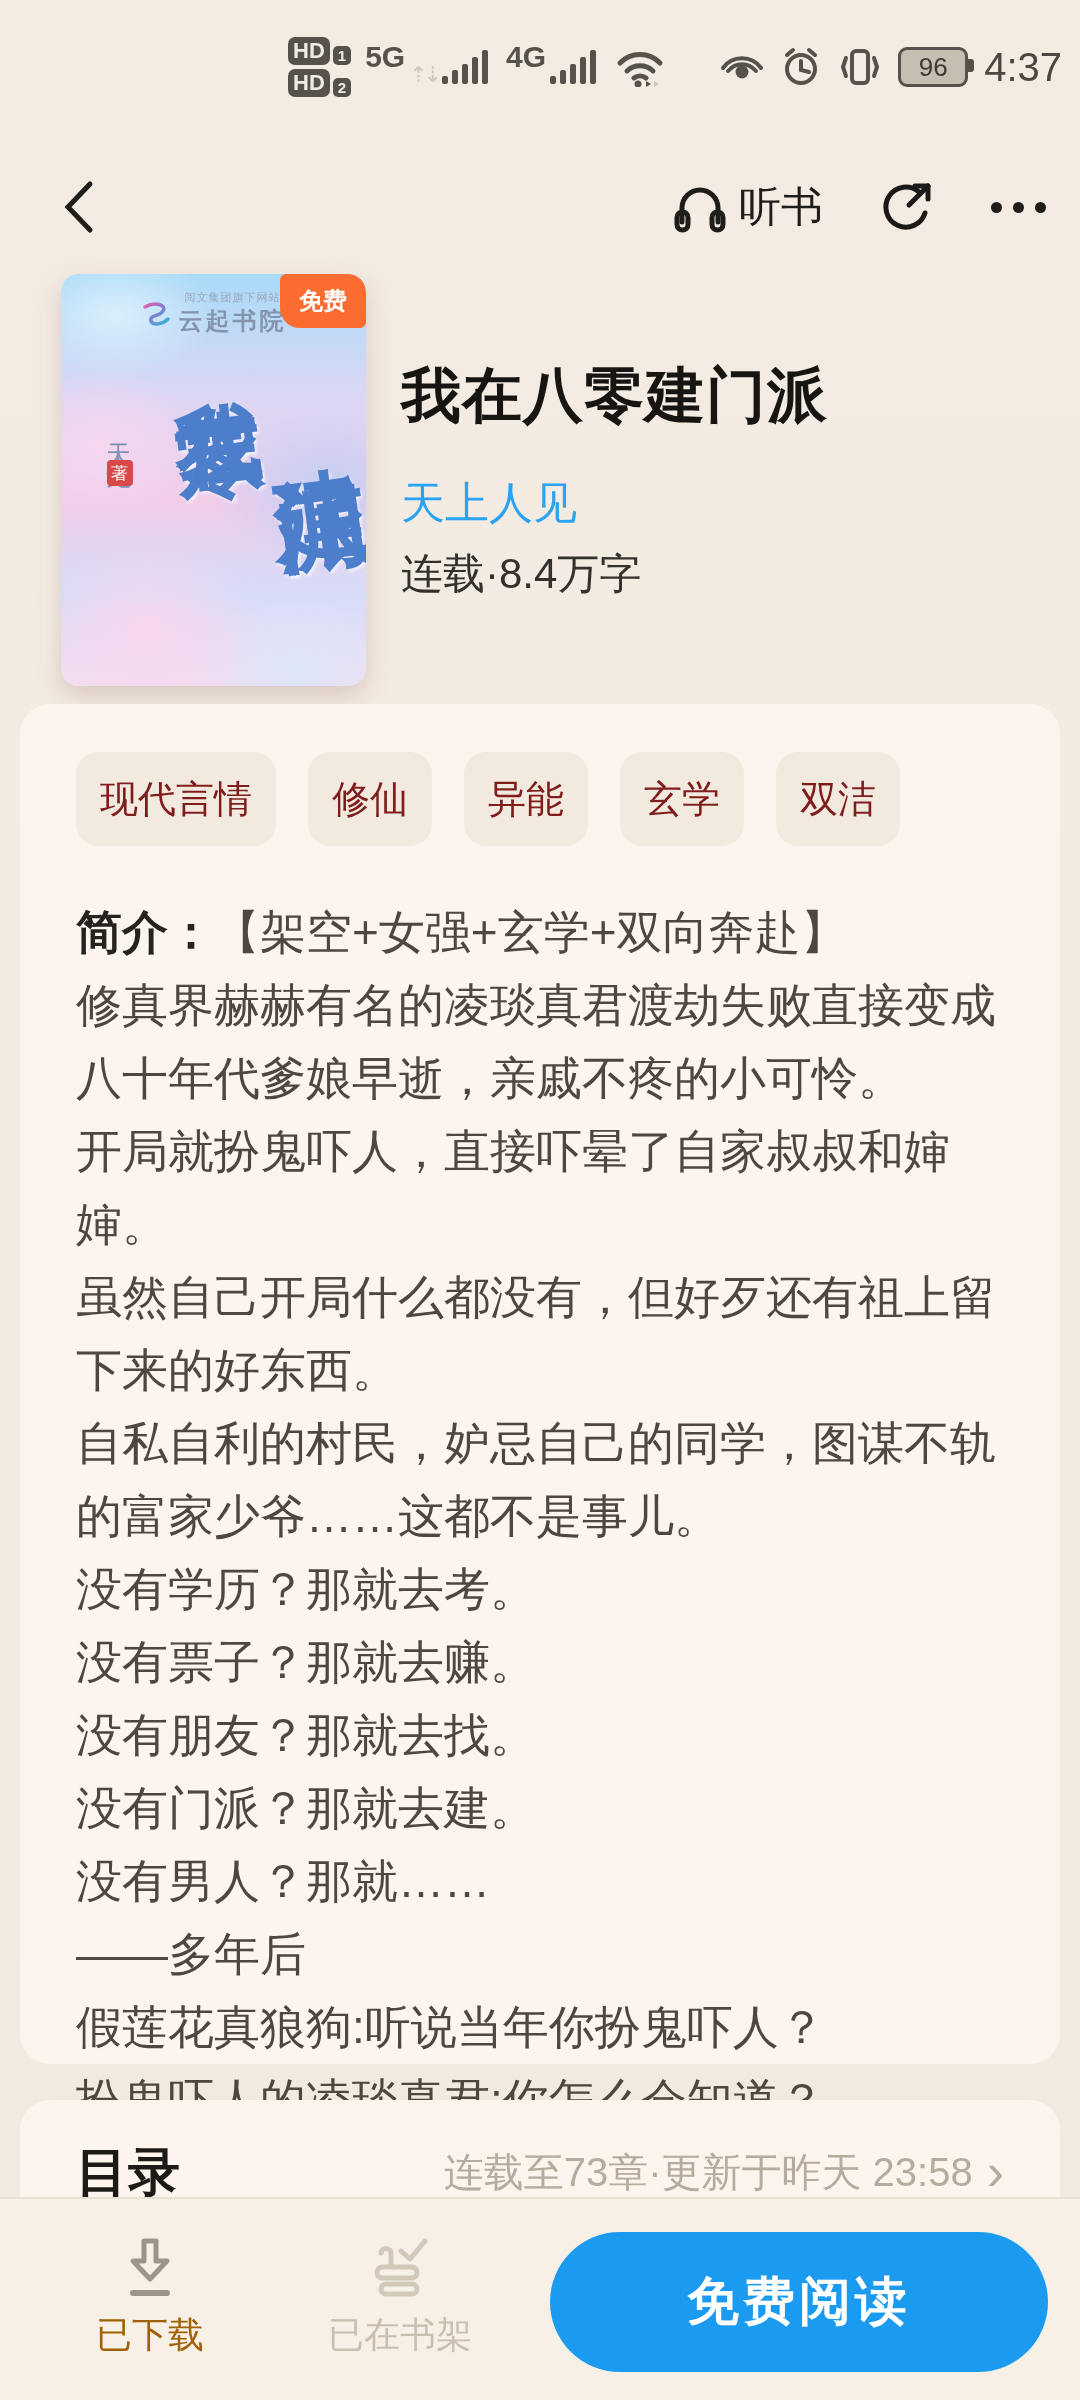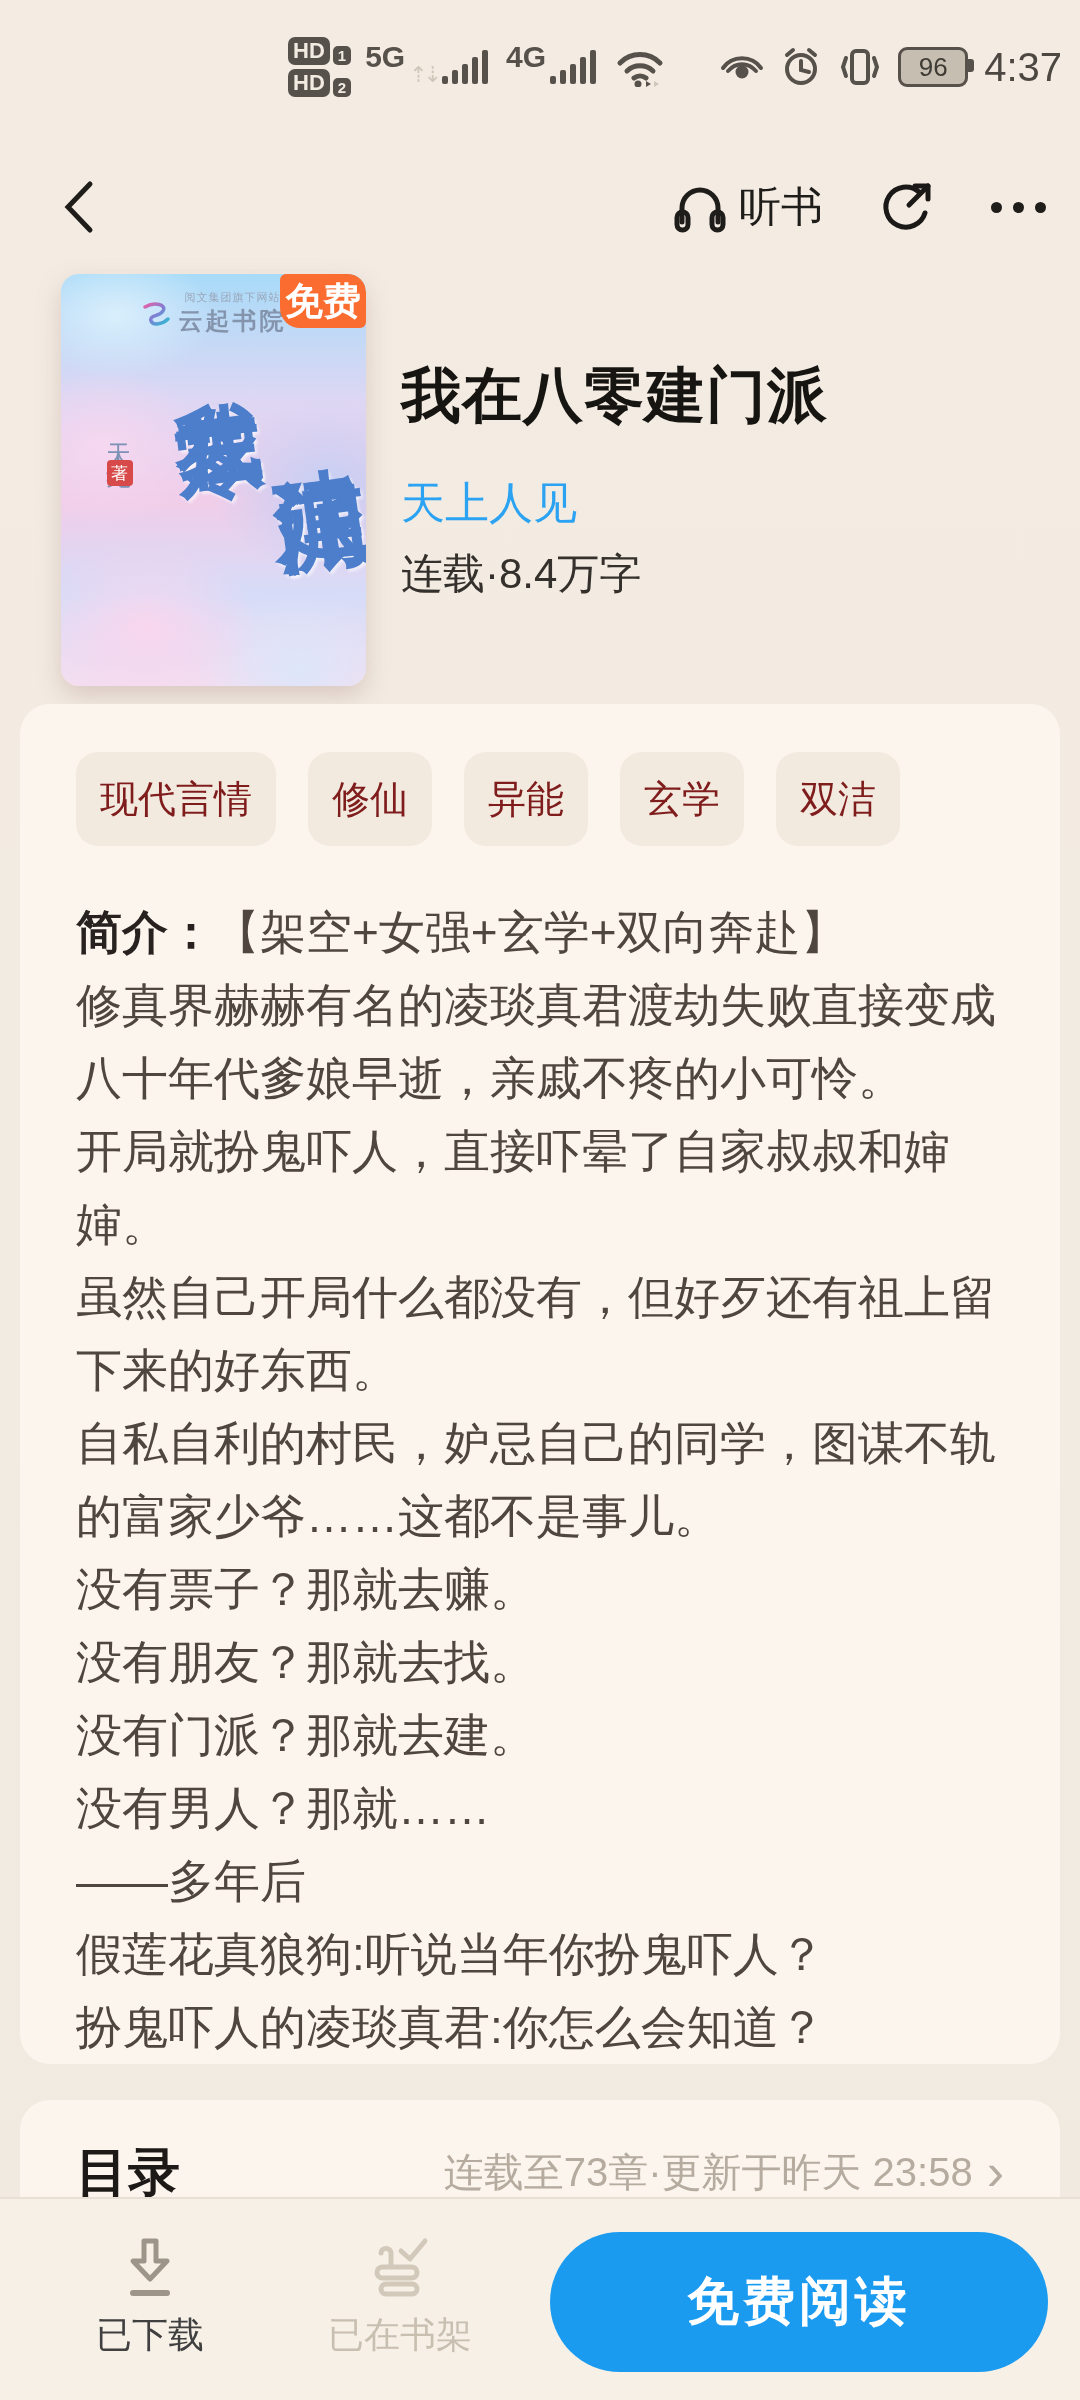--- a/index.html
+++ b/index.html
@@ -60,21 +60,21 @@
     text-shadow:2px 3px 3px rgba(255,255,255,.55);}
   .cal-1{left:88px;top:58px;font-size:86px;letter-spacing:6px;transform:rotate(-7deg);}
   .cal-2{left:182px;top:120px;font-size:94px;letter-spacing:4px;transform:rotate(-8deg);}
   .cover-author{position:absolute;left:42px;top:150px;display:flex;flex-direction:column;
     align-items:center;gap:8px;}
   .cover-author-name{writing-mode:vertical-rl;text-orientation:upright;font-size:25px;
     color:#7e92b6;letter-spacing:7px;}
   .seal{width:26px;height:26px;background:#d8494a;border-radius:4px;color:#fff;
     font-size:17px;display:flex;align-items:center;justify-content:center;}
   .free-badge{position:absolute;top:0;right:0;width:86px;height:54px;background:#fa6c30;
-    color:#fff;font-size:38px;font-weight:bold;display:flex;align-items:center;
+    color:#fff;font-size:24px;font-weight:bold;display:flex;align-items:center;
     justify-content:center;border-radius:6px 18px 6px 20px;}
   .info-title{position:absolute;left:401px;top:82px;font-size:60px;font-weight:bold;
     color:#171512;letter-spacing:1px;}
   .info-author{position:absolute;left:401px;top:200px;font-size:44px;color:#2ba3f2;}
   .info-meta{position:absolute;left:401px;top:272px;font-size:42px;color:#34302b;}
 
   
   .intro-card{position:absolute;top:704px;left:20px;width:1040px;height:1360px;
     background:#fbf5ed;border-radius:30px;box-sizing:border-box;padding:48px 56px 0 56px;}
   .tags{display:flex;gap:32px;}
@@ -94,21 +94,21 @@
   .catalog-status{font-size:40px;line-height:56px;}
   .catalog-chevron{font-size:52px;line-height:48px;color:#b5ab9f;}
 
   
   .bottom-bar{position:absolute;top:2197px;left:0;width:1080px;height:203px;
     background:#f6f0e7;border-top:2px solid #e8e0d4;box-sizing:border-box;}
   .bb-item{position:absolute;top:36px;width:180px;display:flex;flex-direction:column;
     align-items:center;gap:10px;}
   .bb-download{left:60px;}
   .bb-shelf{left:310px;}
-  .bb-label-dark{font-size:36px;color:#404040;}
+  .bb-label-dark{font-size:36px;color:#a16207;}
   .bb-label-light{font-size:36px;color:#c9bfb1;}
   .read-btn{position:absolute;left:550px;top:33px;width:498px;height:140px;
     background:#1b9bf0;border-radius:70px;display:flex;align-items:center;
     justify-content:center;color:#fff;font-size:52px;font-weight:bold;letter-spacing:4px;}
   svg{display:block;}
 </style>
 </head>
 <body>
 
 <div class="screen">
@@ -243,20 +243,21 @@
       <span class="tag">异能</span>
       <span class="tag">玄学</span>
       <span class="tag">双洁</span>
     </div>
     <div class="intro-text">
       <p><span class="intro-label">简介：</span><span>【架空+女强+玄学+双向奔赴】</span></p>
       <p>修真界赫赫有名的凌琰真君渡劫失败直接变成八十年代爹娘早逝，亲戚不疼的小可怜。</p>
       <p>开局就扮鬼吓人，直接吓晕了自家叔叔和婶婶。</p>
       <p>虽然自己开局什么都没有，但好歹还有祖上留下来的好东西。</p>
       <p>自私自利的村民，妒忌自己的同学，图谋不轨的富家少爷……这都不是事儿。</p>
+      <p>没有学历？那就去考。</p>
       <p>没有票子？那就去赚。</p>
       <p>没有朋友？那就去找。</p>
       <p>没有门派？那就去建。</p>
       <p>没有男人？那就……</p>
       <p>——多年后</p>
       <p>假莲花真狼狗:听说当年你扮鬼吓人？</p>
       <p>扮鬼吓人的凌琰真君:你怎么会知道？</p>
     </div>
   </div>
 

